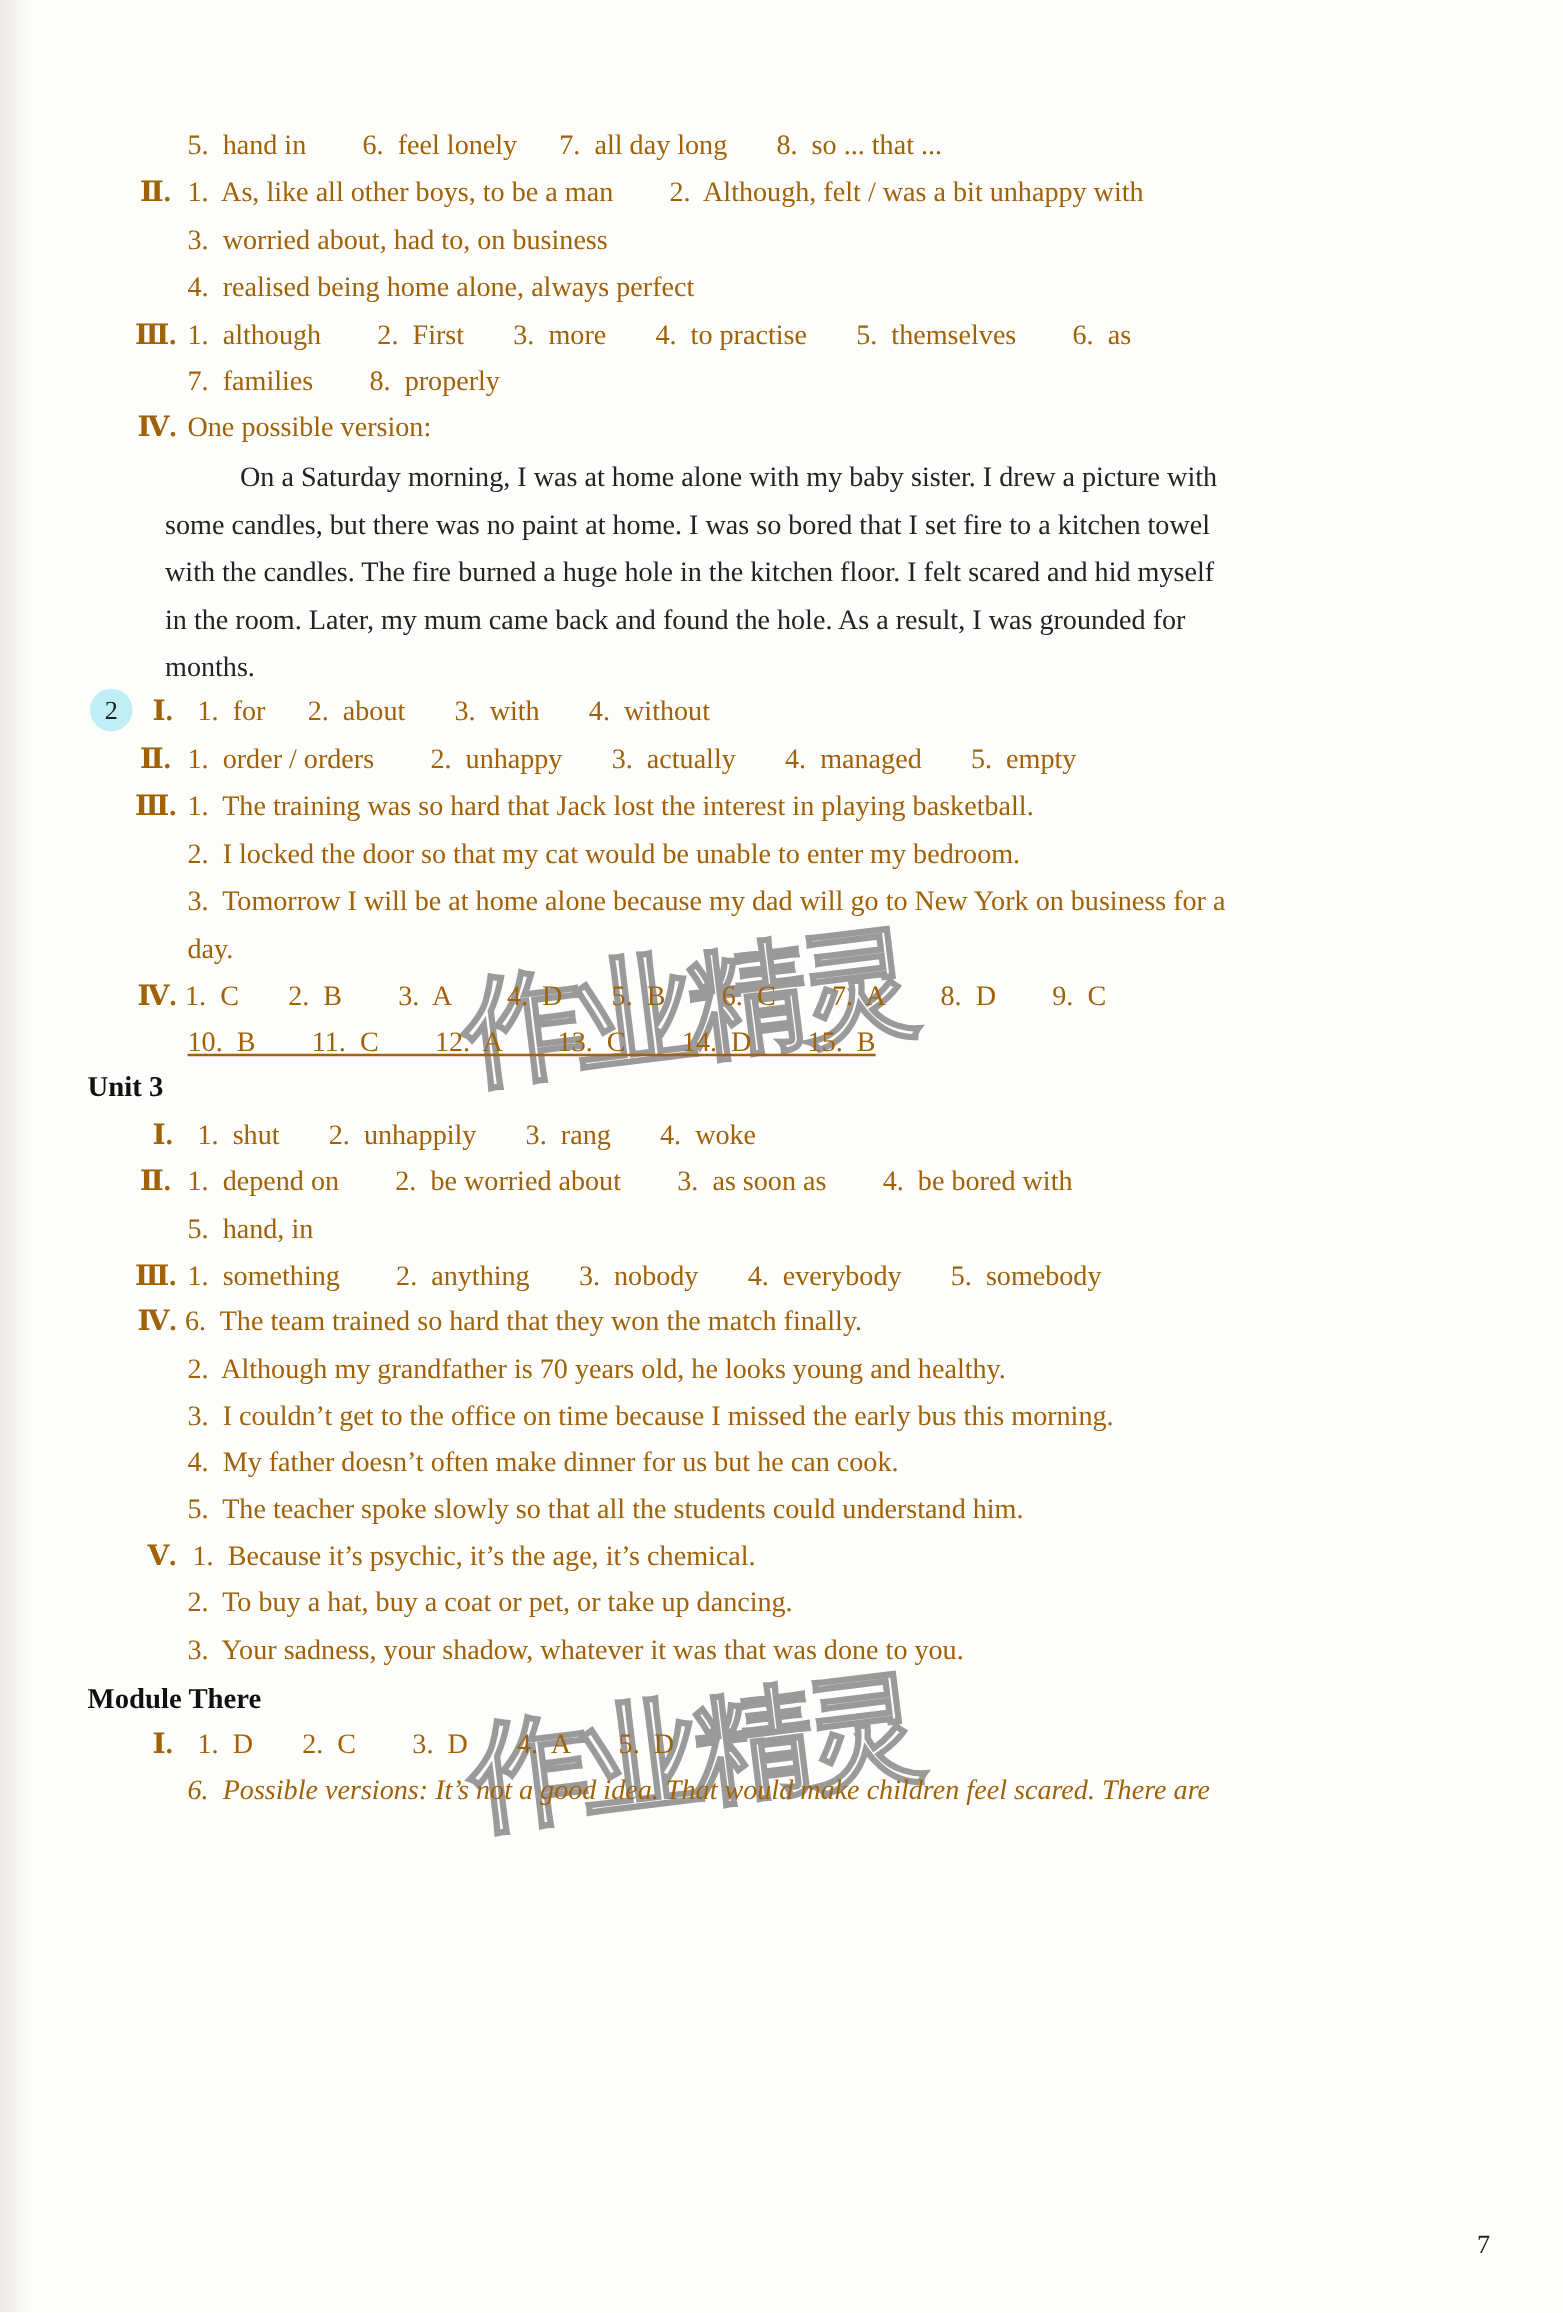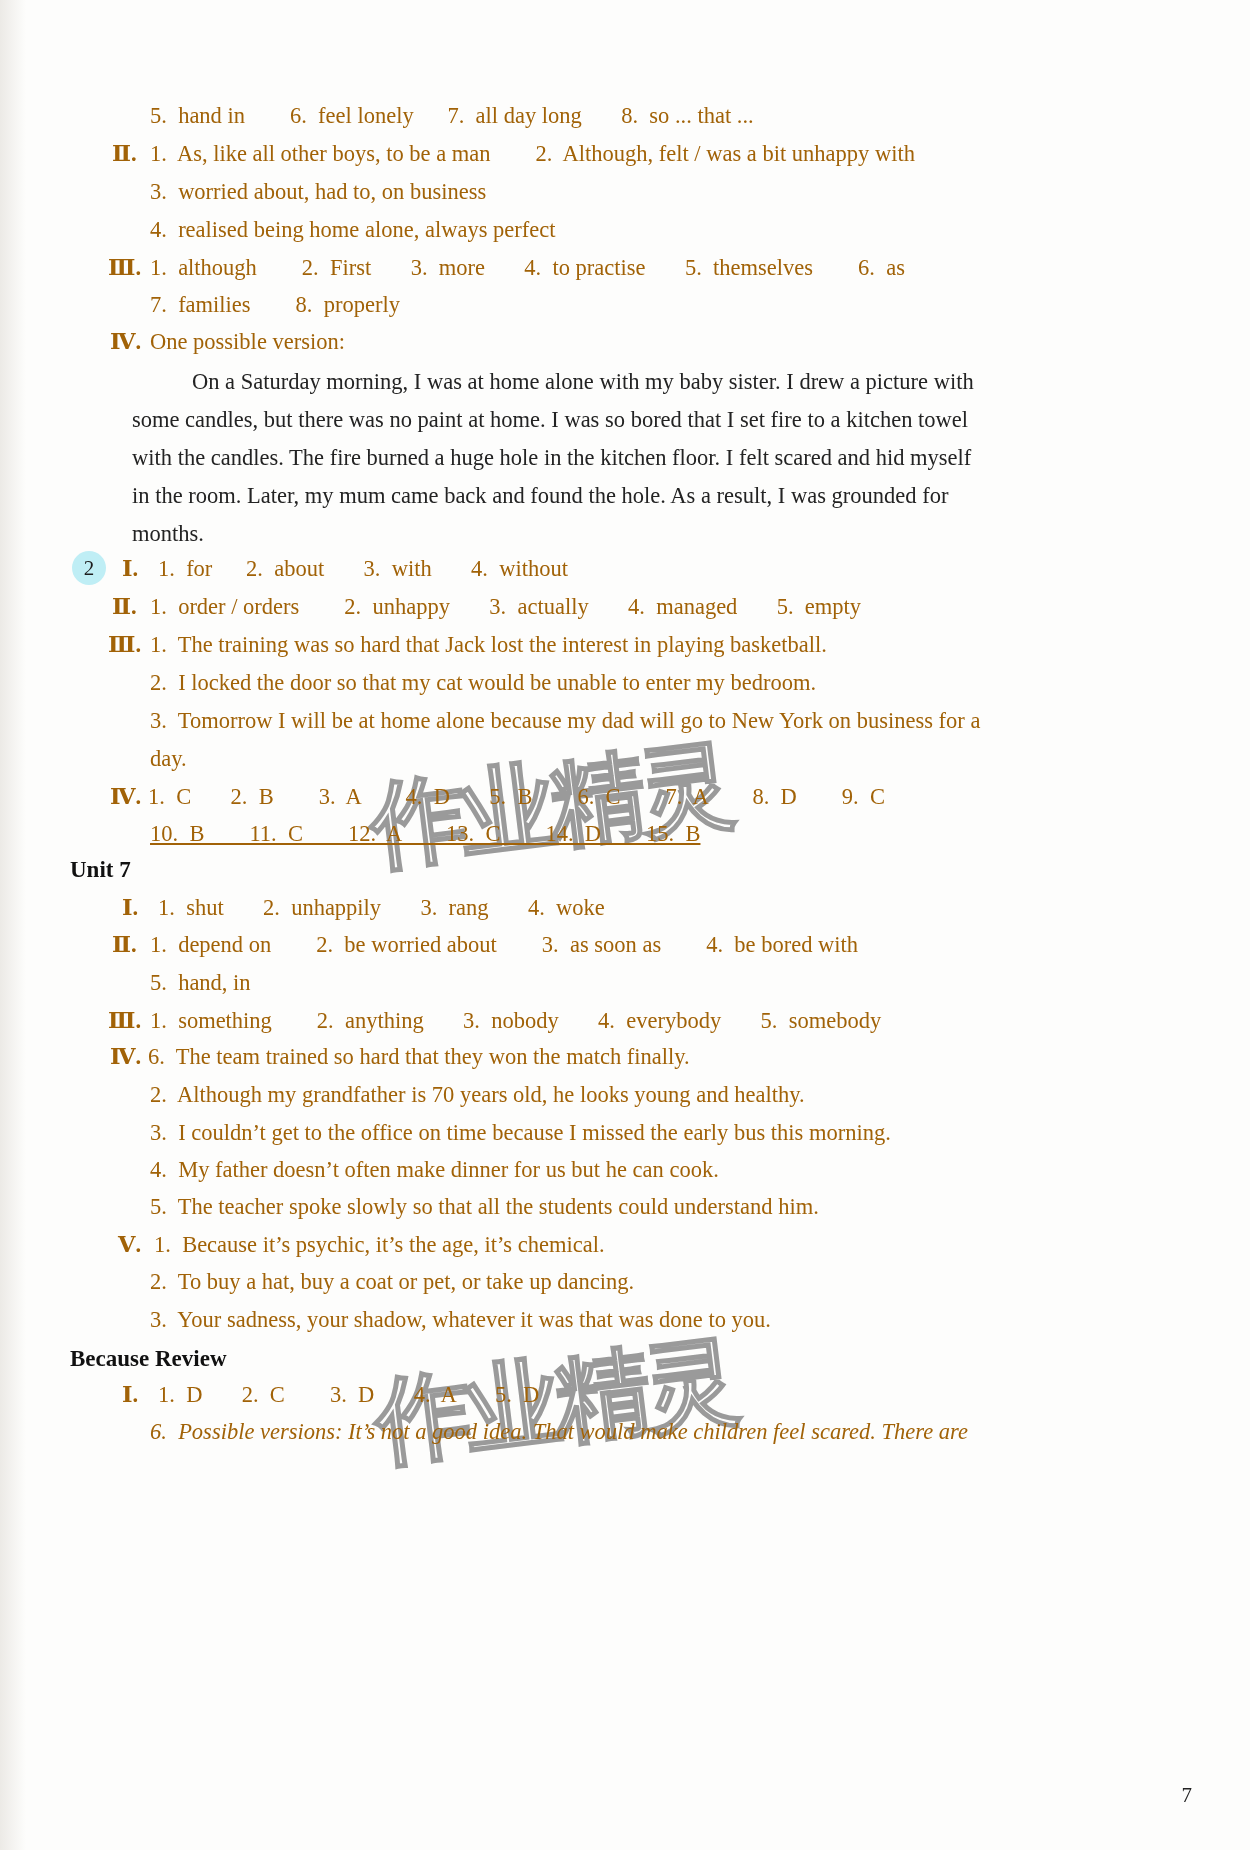--- a/index.html
+++ b/index.html
@@ -158,21 +158,21 @@
     <div class="line roman" style="left:108px; top:634px;">Ⅲ.</div>
     <div class="line" style="left:150px; top:634px;">1.  The training was so hard that Jack lost the interest in playing basketball.</div>
     <div class="line" style="left:150px; top:672px;">2.  I locked the door so that my cat would be unable to enter my bedroom.</div>
     <div class="line" style="left:150px; top:710px;">3.  Tomorrow I will be at home alone because my dad will go to New York on business for a</div>
     <div class="line" style="left:150px; top:748px;">day.</div>
 
     <div class="line roman" style="left:110px; top:786px;">Ⅳ.</div>
     <div class="line" style="left:148px; top:786px;">1.  C       2.  B        3.  A        4.  D       5.  B        6.  C        7.  A        8.  D        9.  C</div>
     <div class="line" style="left:150px; top:823px;text-decoration:underline;">10.  B        11.  C        12.  A        13.  C        14.  D        15.  B</div>
 
-    <div class="heading" style="left:70px; top:857px;">Unit 7</div>
+    <div class="heading" style="left:70px; top:857px;">Unit 3</div>
 
     <div class="line roman" style="left:122px; top:897px;">Ⅰ.</div>
     <div class="line" style="left:158px; top:897px;">1.  shut       2.  unhappily       3.  rang       4.  woke</div>
 
     <div class="line roman" style="left:112px; top:934px;">Ⅱ.</div>
     <div class="line" style="left:150px; top:934px;text-align:center;">1.  depend on        2.  be worried about        3.  as soon as        4.  be bored with</div>
     <div class="line" style="left:150px; top:972px;">5.  hand, in</div>
 
     <div class="line roman" style="left:108px; top:1010px;">Ⅲ.</div>
     <div class="line" style="left:150px; top:1010px;">1.  something        2.  anything       3.  nobody       4.  everybody       5.  somebody</div>
@@ -182,21 +182,21 @@
     <div class="line" style="left:150px; top:1084px;">2.  Although my grandfather is 70 years old, he looks young and healthy.</div>
     <div class="line" style="left:150px; top:1122px;">3.  I couldn’t get to the office on time because I missed the early bus this morning.</div>
     <div class="line" style="left:150px; top:1159px;">4.  My father doesn’t often make dinner for us but he can cook.</div>
     <div class="line" style="left:150px; top:1196px;">5.  The teacher spoke slowly so that all the students could understand him.</div>
 
     <div class="line roman" style="left:118px; top:1234px;">Ⅴ.</div>
     <div class="line" style="left:154px; top:1234px;">1.  Because it’s psychic, it’s the age, it’s chemical.</div>
     <div class="line" style="left:150px; top:1271px;">2.  To buy a hat, buy a coat or pet, or take up dancing.</div>
     <div class="line" style="left:150px; top:1309px;">3.  Your sadness, your shadow, whatever it was that was done to you.</div>
 
-    <div class="heading" style="left:70px; top:1346px;">Because Review</div>
+    <div class="heading" style="left:70px; top:1346px;">Module There</div>
 
     <div class="line roman" style="left:122px; top:1384px;">Ⅰ.</div>
     <div class="line" style="left:158px; top:1384px;">1.  D       2.  C        3.  D       4.  A       5.  D</div>
     <div class="line" style="left:150px; top:1421px;font-style:italic;">6.  Possible versions: It’s not a good idea. That would make children feel scared. There are</div>
 
   </div>
 
   <div id="page-number">7</div>
 
 </div>

